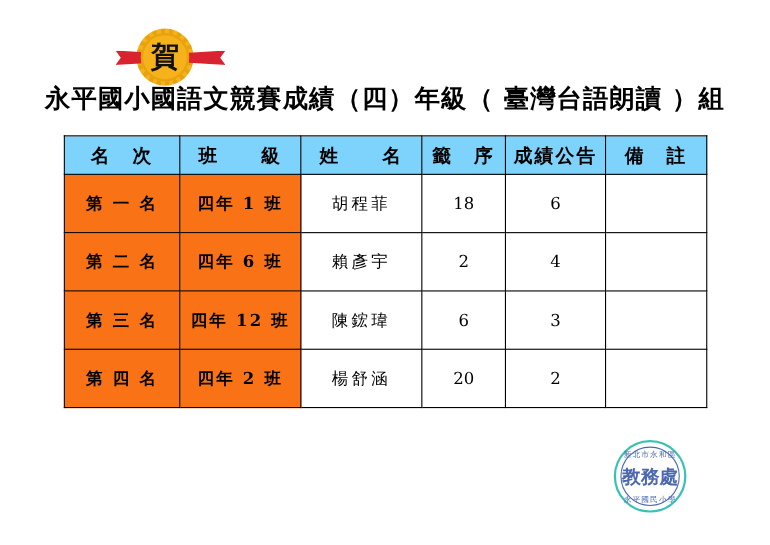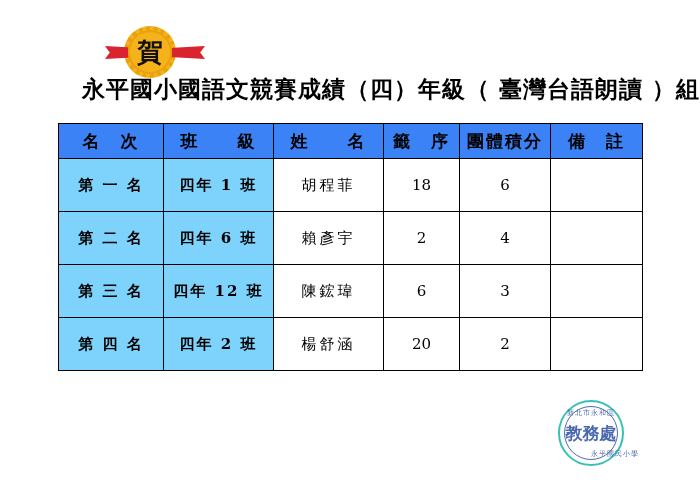--- a/index.html
+++ b/index.html
@@ -93,21 +93,21 @@
     top: 18px;
     font-size: 21px;
     letter-spacing: 1px;
     white-space: nowrap;
   }
   .title-sub {
     position: absolute;
     left: 0;
     top: 74px;
     width: 700px;
-    text-align: right;
+    text-align: center;
     font-size: 23px;
     font-weight: bold;
     letter-spacing: 1px;
     white-space: nowrap;
   }
 
   
   .tbl-wrap {
     position: absolute;
     left: 58px;
@@ -121,31 +121,31 @@
   }
   table.results th,
   table.results td {
     border: 1px solid #000000;
     text-align: center;
     vertical-align: middle;
     font-size: 15px;
     padding: 0;
   }
   table.results thead th {
-    background: #3b82f6;
+    background: #7dd3fc;
     height: 34px;
     font-size: 17px;
     font-weight: bold;
     letter-spacing: 2px;
   }
   table.results tbody td {
     height: 52px;
   }
   td.rank, td.cls {
-    background: #7dd3fc;
+    background: #f97316;
     font-weight: bold;
     letter-spacing: 2px;
     font-size: 15px;
   }
   td.name {
     letter-spacing: 3px;
     font-size: 15px;
   }
   td.num {
     font-size: 15px;
@@ -203,21 +203,20 @@
     letter-spacing: 1px;
   }
   .stamp-arc-bottom {
     position: absolute;
     left: 0;
     bottom: 5px;
     width: 100%;
     text-align: center;
     font-size: 7px;
     letter-spacing: 1px;
-    margin-left: 24px;
   }
 </style>
 </head>
 <body>
 
 <div class="page">
 
   <div class="header-row">
     <div class="ribbon">
       <div class="tail-left"></div>
@@ -239,21 +238,21 @@
         <col style="width:76px">
         <col style="width:91px">
         <col style="width:92px">
       </colgroup>
       <thead>
         <tr>
           <th>名　次</th>
           <th>班　　級</th>
           <th>姓　　名</th>
           <th>籤　序</th>
-          <th>團體積分</th>
+          <th>成績公告</th>
           <th>備　註</th>
         </tr>
       </thead>
       <tbody>
         <tr>
           <td class="rank">第 一 名</td>
           <td class="cls">四年 1 班</td>
           <td class="name">胡程菲</td>
           <td class="num">18</td>
           <td class="num">6</td>

